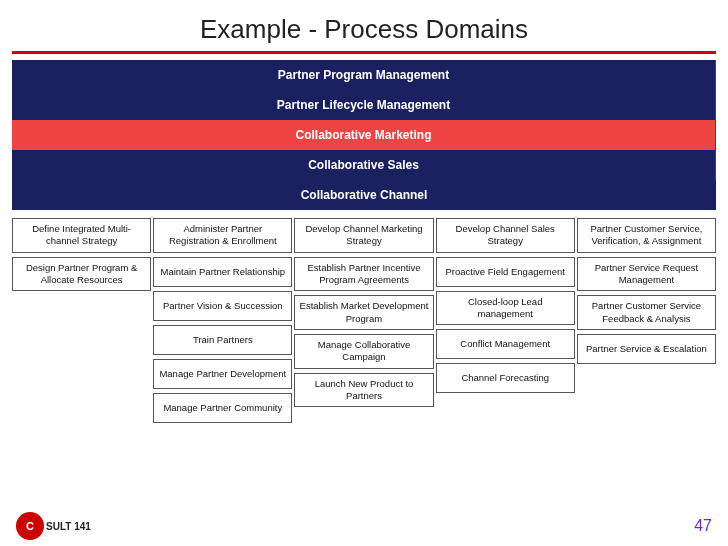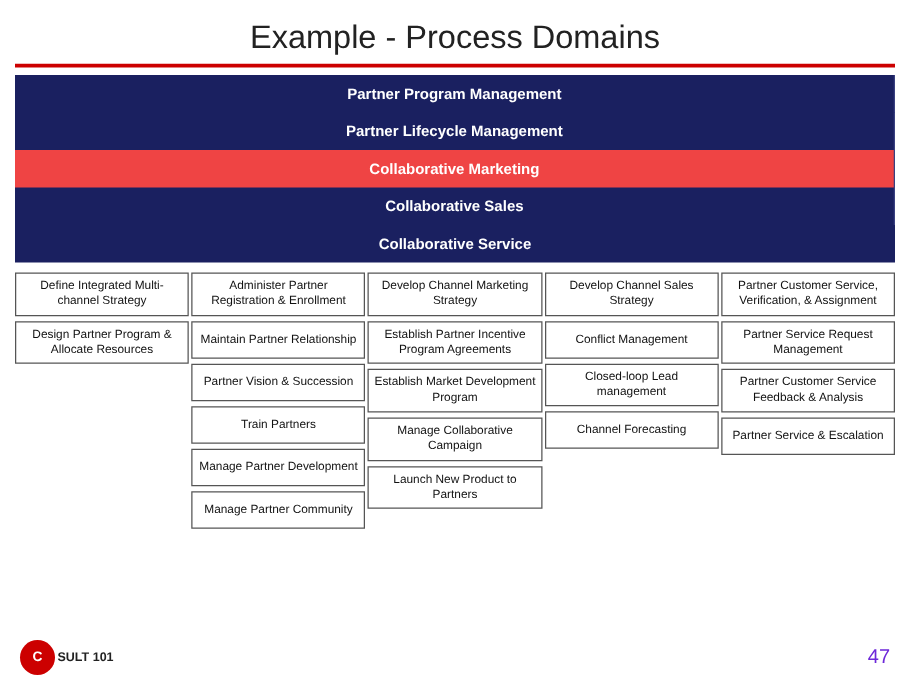--- a/index.html
+++ b/index.html
@@ -110,21 +110,21 @@
 <body>
 
 <h1 class="page-title">Example - Process Domains</h1>
 <div class="red-line"></div>
 
 <div class="header-row" id="header-row">
     <div class="header-cell">Partner Program Management</div>
     <div class="header-cell">Partner Lifecycle Management</div>
     <div class="header-cell active">Collaborative Marketing</div>
     <div class="header-cell">Collaborative Sales</div>
-    <div class="header-cell">Collaborative Service</div>
+    <div class="header-cell">Collaborative Channel</div>
   </div>
 
 <div class="content-area" id="content-area">
     <div class="col">
       <div class="cell">Define Integrated Multi-channel  Strategy</div>
       <div class="cell">Design Partner Program &amp; Allocate Resources</div>
       <div class="cell empty"></div>
       <div class="cell empty"></div>
       <div class="cell empty"></div>
       <div class="cell empty"></div>
@@ -140,35 +140,36 @@
     </div>
     <div class="col">
       <div class="cell">Develop Channel Marketing Strategy</div>
       <div class="cell">Establish Partner Incentive Program Agreements</div>
       <div class="cell">Establish Market Development Program</div>
       <div class="cell">Manage Collaborative Campaign</div>
       <div class="cell">Launch New Product to Partners</div>
     </div>
     <div class="col">
       <div class="cell">Develop Channel Sales Strategy</div>
+      <div class="cell">Proactive Field Engagement</div>
+      <div class="cell">Closed-loop Lead management</div>
       <div class="cell">Conflict Management</div>
-      <div class="cell">Closed-loop Lead management</div>
       <div class="cell">Channel Forecasting</div>
       <div class="cell empty"></div>
     </div>
     <div class="col">
       <div class="cell">Partner Customer Service, Verification, &amp; Assignment</div>
       <div class="cell">Partner Service Request  Management</div>
       <div class="cell">Partner Customer Service Feedback &amp; Analysis</div>
       <div class="cell">Partner Service &amp; Escalation</div>
       <div class="cell empty"></div>
       <div class="cell empty"></div>
     </div>
   </div>
 
 <div class="footer">
   <div class="logo">
     <div class="logo-circle">C</div>
     <div class="logo-text">SULT
-101</div>
+141</div>
   </div>
   <div class="page-num">47</div>
 </div>
 
 </body></html>

